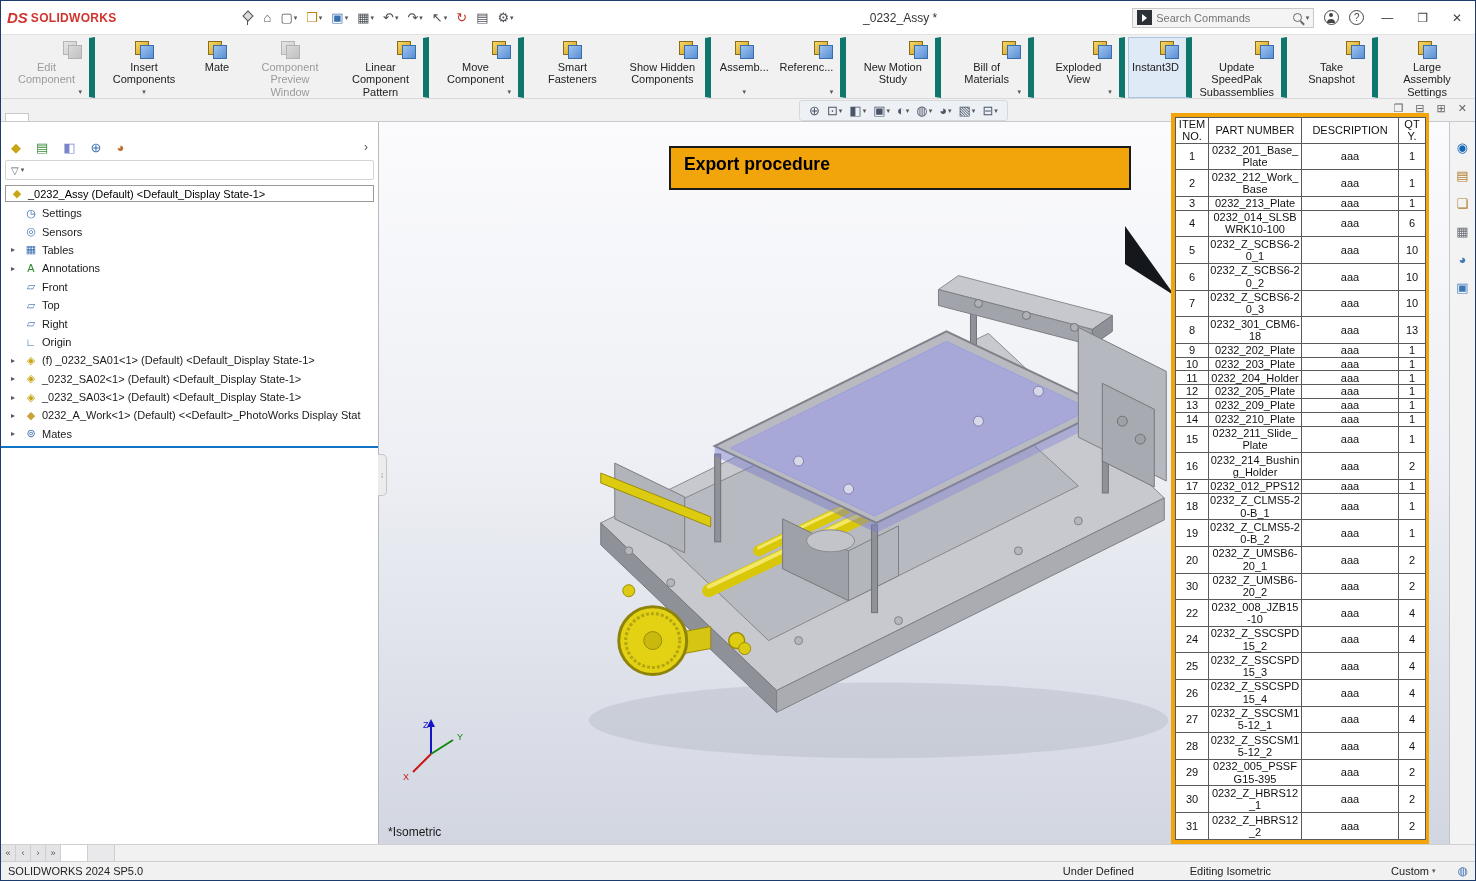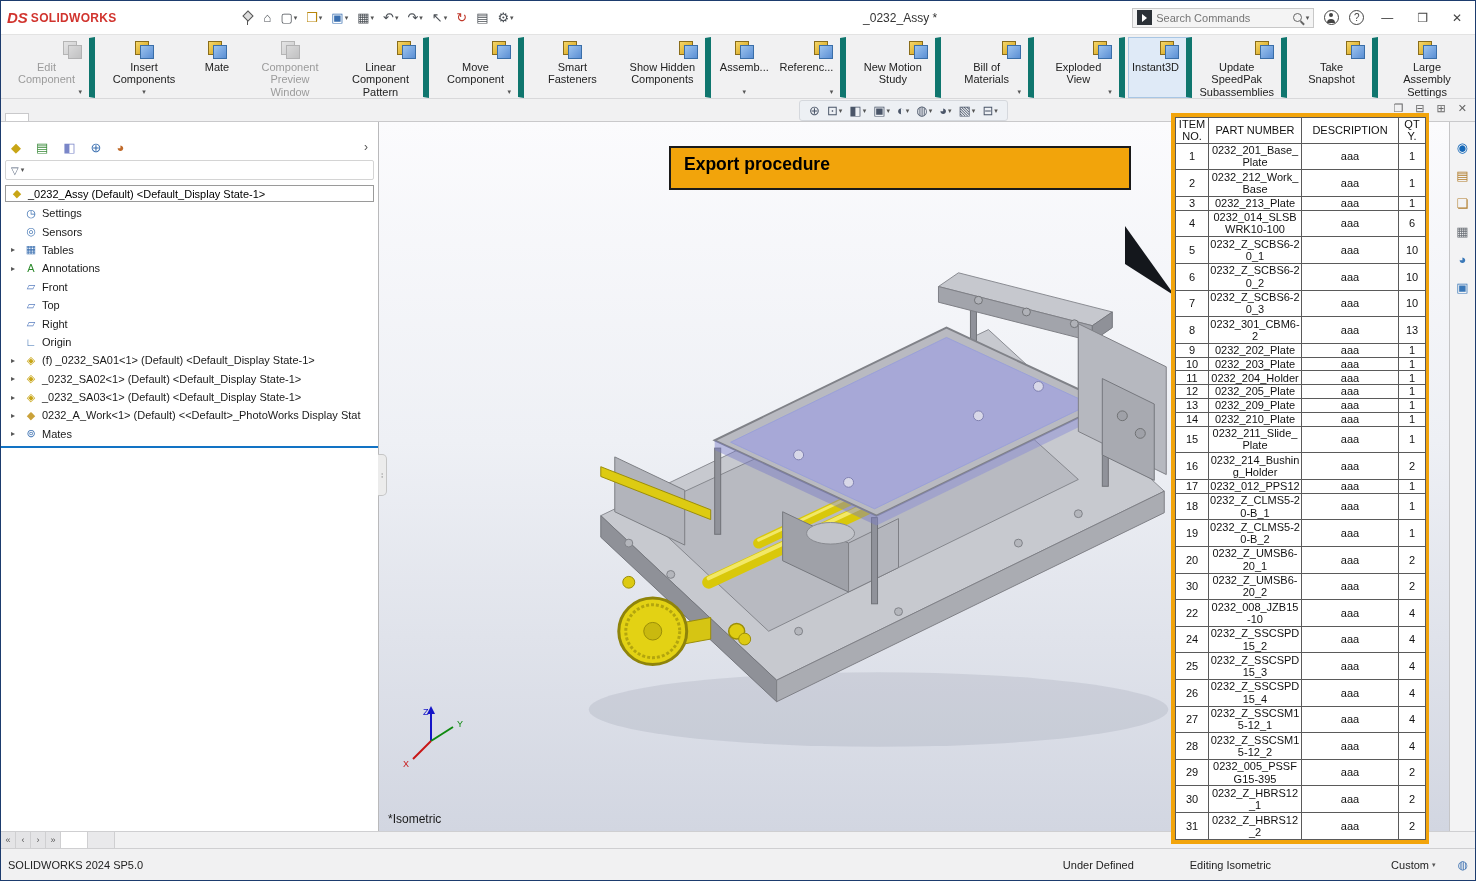--- a/index.html
+++ b/index.html
@@ -90,21 +90,21 @@
   
   .taskpane { width:26px; flex:0 0 auto; background:#f3f3f4; border-left:1px solid #c5c5c7; display:flex; flex-direction:column; align-items:center; padding-top:18px; gap:13px; font-size:13px; z-index:2; }
 
   
   .bottombar { height:17px; background:#f1f1f2; border-top:1px solid #cfcfd1; display:flex; align-items:stretch; font-size:11px; flex:0 0 auto; }
   .navbtn { width:15px; display:flex; align-items:center; justify-content:center; color:#555; background:#e4e4e6; border-right:1px solid #cfcfd1; font-size:9px; }
   .btab { padding:0 13px; display:flex; align-items:center; background:#e9e9eb; border-right:1px solid #cfcfd1; color:#333; }
   .btab.active { background:#fff; font-weight:bold; color:#000; }
 
   
-  .statusbar { height:32px; display:flex; align-items:center; font-size:11px; padding:0 7px; background:#f1f1f2; border-top:1px solid #cfcfd1; color:#222; flex:0 0 auto; }
+  .statusbar { height:19px; display:flex; align-items:center; font-size:11px; padding:0 7px; background:#f1f1f2; border-top:1px solid #cfcfd1; color:#222; flex:0 0 auto; }
   .status-left { margin-right:auto; }
   .status-item { margin-left:56px; white-space:nowrap; }
   .status-custom { margin-left:120px; display:flex; align-items:center; gap:3px; }
   .globe { margin-left:22px; font-size:12px; color:#3a6fb0; }
 </style>
 </head>
 <body>
 
 <div id="app">
 
@@ -591,21 +591,21 @@
                 <td>10</td>
               </tr>
               <tr>
                 <td>7</td>
                 <td>0232_Z_SCBS6-20_3</td>
                 <td>aaa</td>
                 <td>10</td>
               </tr>
               <tr>
                 <td>8</td>
-                <td>0232_301_CBM6-2</td>
+                <td>0232_301_CBM6-18</td>
                 <td>aaa</td>
                 <td>13</td>
               </tr>
               <tr>
                 <td>9</td>
                 <td>0232_202_Plate</td>
                 <td>aaa</td>
                 <td>1</td>
               </tr>
               <tr>

